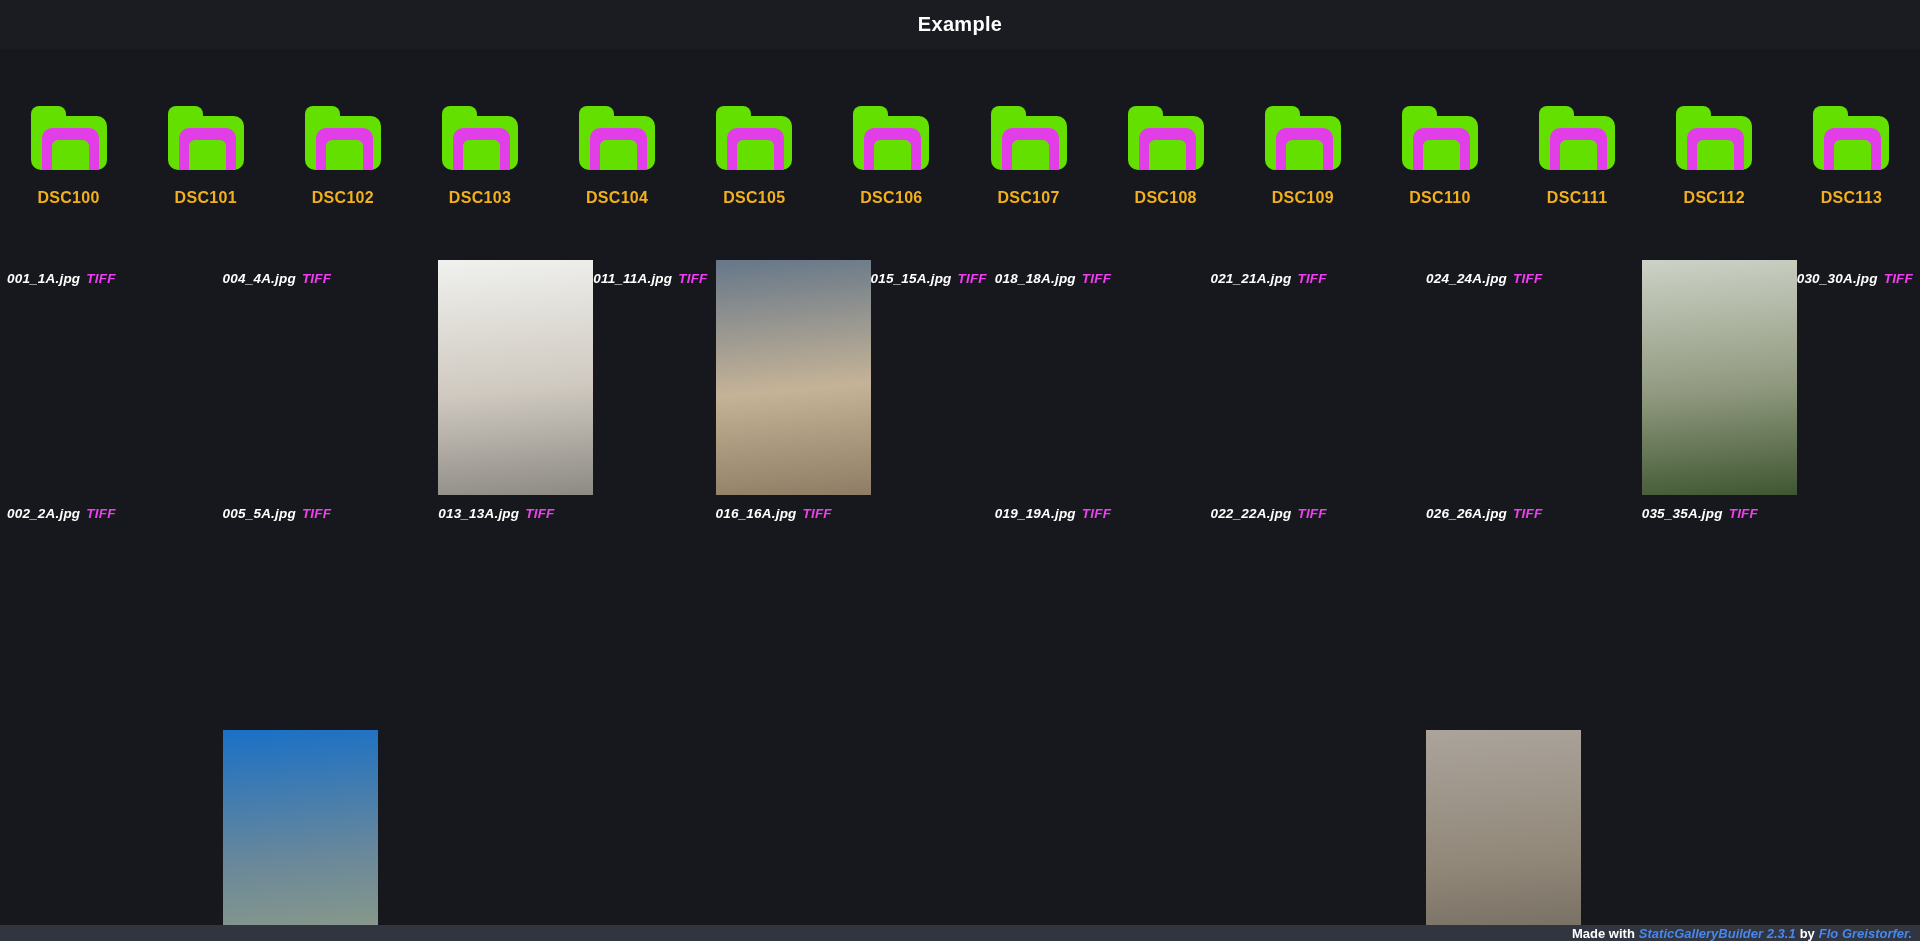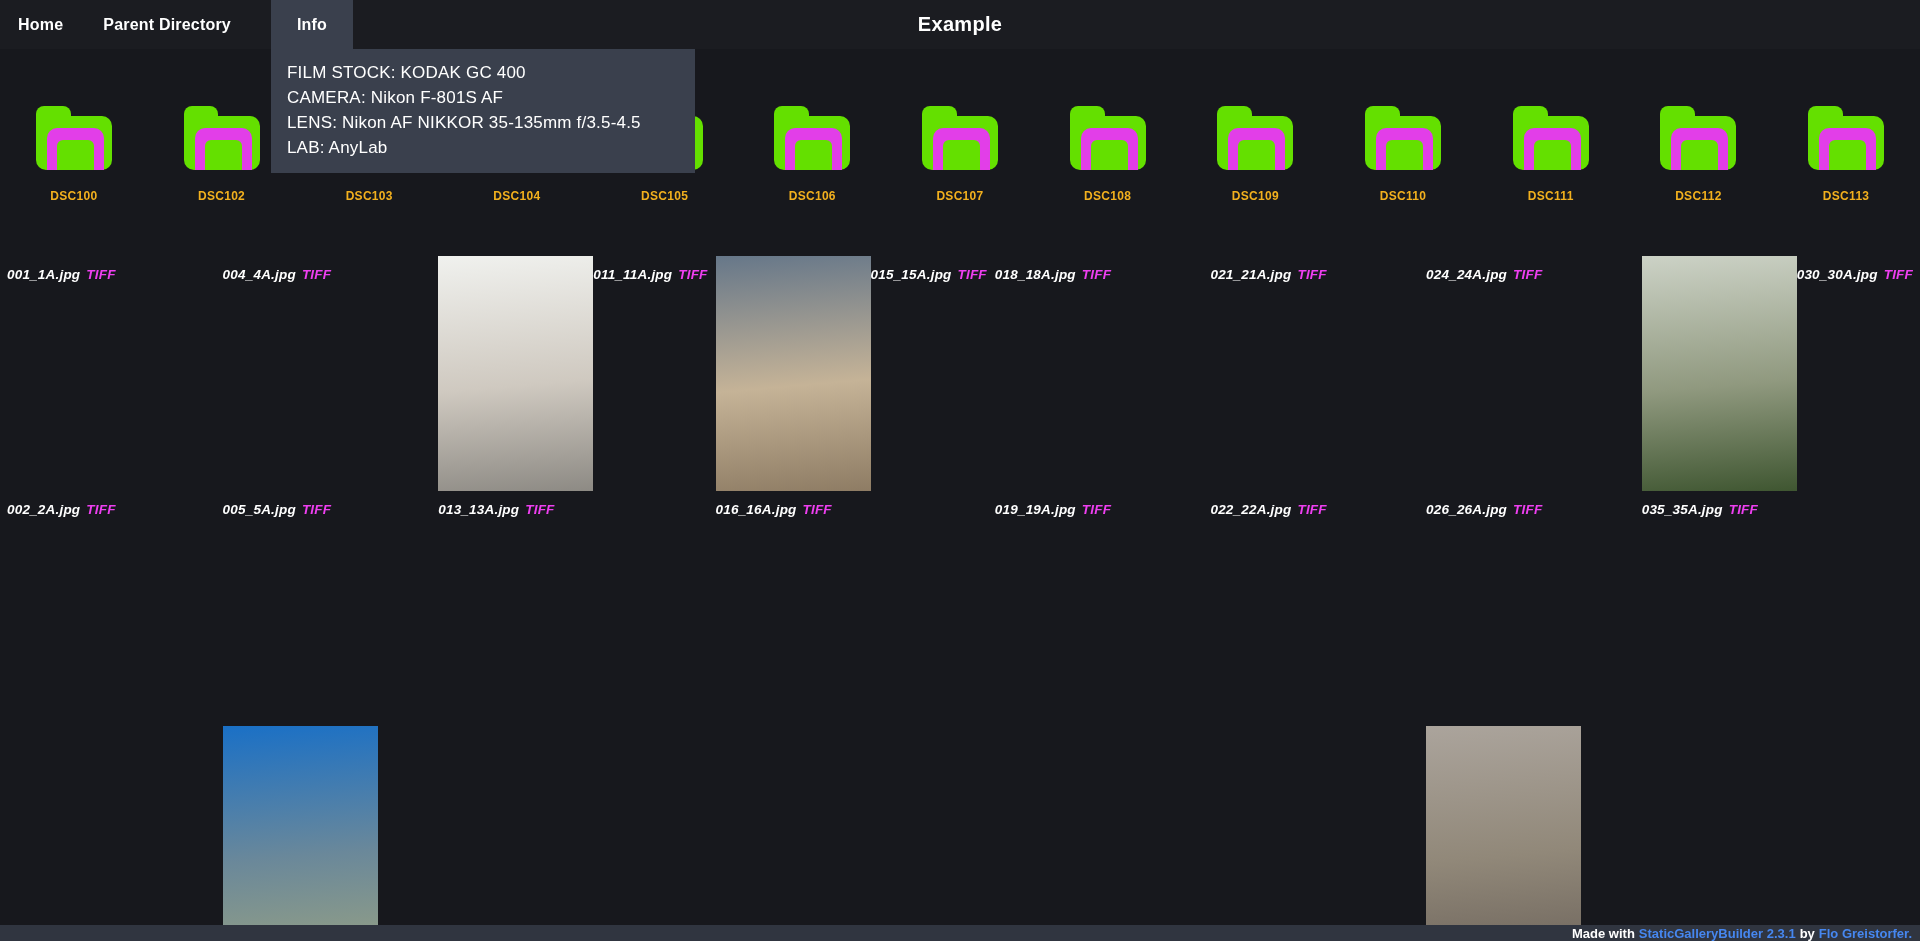--- a/index.html
+++ b/index.html
@@ -81,21 +81,21 @@
     display:flex;flex-direction:column;align-items:center;
     cursor:pointer;
   }
   .folder{position:relative;width:76px;height:64px;}
   .f-tab{position:absolute;left:0;top:0;width:46%;height:20px;background:var(--green);border-radius:8px 8px 0 0;}
   .f-body{position:absolute;left:0;top:10px;right:0;bottom:0;background:var(--green);border-radius:0 10px 10px 10px;}
   .f-arch{position:absolute;left:11px;right:8px;top:22px;bottom:0;background:var(--magenta);border-radius:10px 10px 0 0;}
   .f-inner{position:absolute;left:21px;right:18px;top:34px;bottom:0;background:var(--green);border-radius:6px 6px 0 0;}
   .folder-label{
     margin-top:19px;
-    font-size:12px;font-weight:700;letter-spacing:.3px;
+    font-size:16px;font-weight:700;letter-spacing:.3px;
     color:var(--label-yellow);
   }
   
   .grid{
     margin-top:53px;
     padding:0 7px;
     display:grid;
     grid-template-columns:repeat(8,1fr);
     column-gap:8px;
     row-gap:0;
@@ -124,54 +124,49 @@
   .footer{
     position:absolute;left:0;right:0;bottom:0;
     height:16px;
     background:var(--footer-bg);
     display:flex;align-items:center;justify-content:flex-end;
     padding-right:8px;
     font-size:13px;font-weight:700;
     gap:4px;
     z-index:50;
   }
-  .footer a{color:var(--link-blue);text-decoration:none;cursor:pointer;}
+  .footer a{color:var(--link-blue);text-decoration:none;cursor:pointer;font-style:italic;}
 </style>
 </head>
 <body>
 
 <div class="nav">
-  <div class="nav-left">
-    <div class="nav-item">Home</div>
-    <div class="nav-item">Parent Directory</div>
-    <div class="nav-tab">
-      <span>Info</span>
-
-      <div class="info-panel">
-        <div>FILM STOCK: KODAK GC 400</div>
-        <div>CAMERA: Nikon F-801S AF</div>
-        <div>LENS: Nikon AF NIKKOR 35-135mm f/3.5-4.5</div>
-        <div>LAB: AnyLab</div>
-      </div>
-    </div>
-  </div>
   <div class="nav-title">Example</div>
 </div>
 
 <div class="folder-row">
   <div class="folder-cell">
     <div class="folder">
       <div class="f-tab"></div>
       <div class="f-body"></div>
       <div class="f-arch"></div>
       <div class="f-inner"></div>
     </div>
     <div class="folder-label">DSC100</div>
   </div>
 
+  <div class="folder-cell">
+    <div class="folder">
+      <div class="f-tab"></div>
+      <div class="f-body"></div>
+      <div class="f-arch"></div>
+      <div class="f-inner"></div>
+    </div>
+    <div class="folder-label">DSC101</div>
+  </div>
 
   <div class="folder-cell">
     <div class="folder">
       <div class="f-tab"></div>
       <div class="f-body"></div>
       <div class="f-arch"></div>
       <div class="f-inner"></div>
     </div>
     <div class="folder-label">DSC102</div>
   </div>

